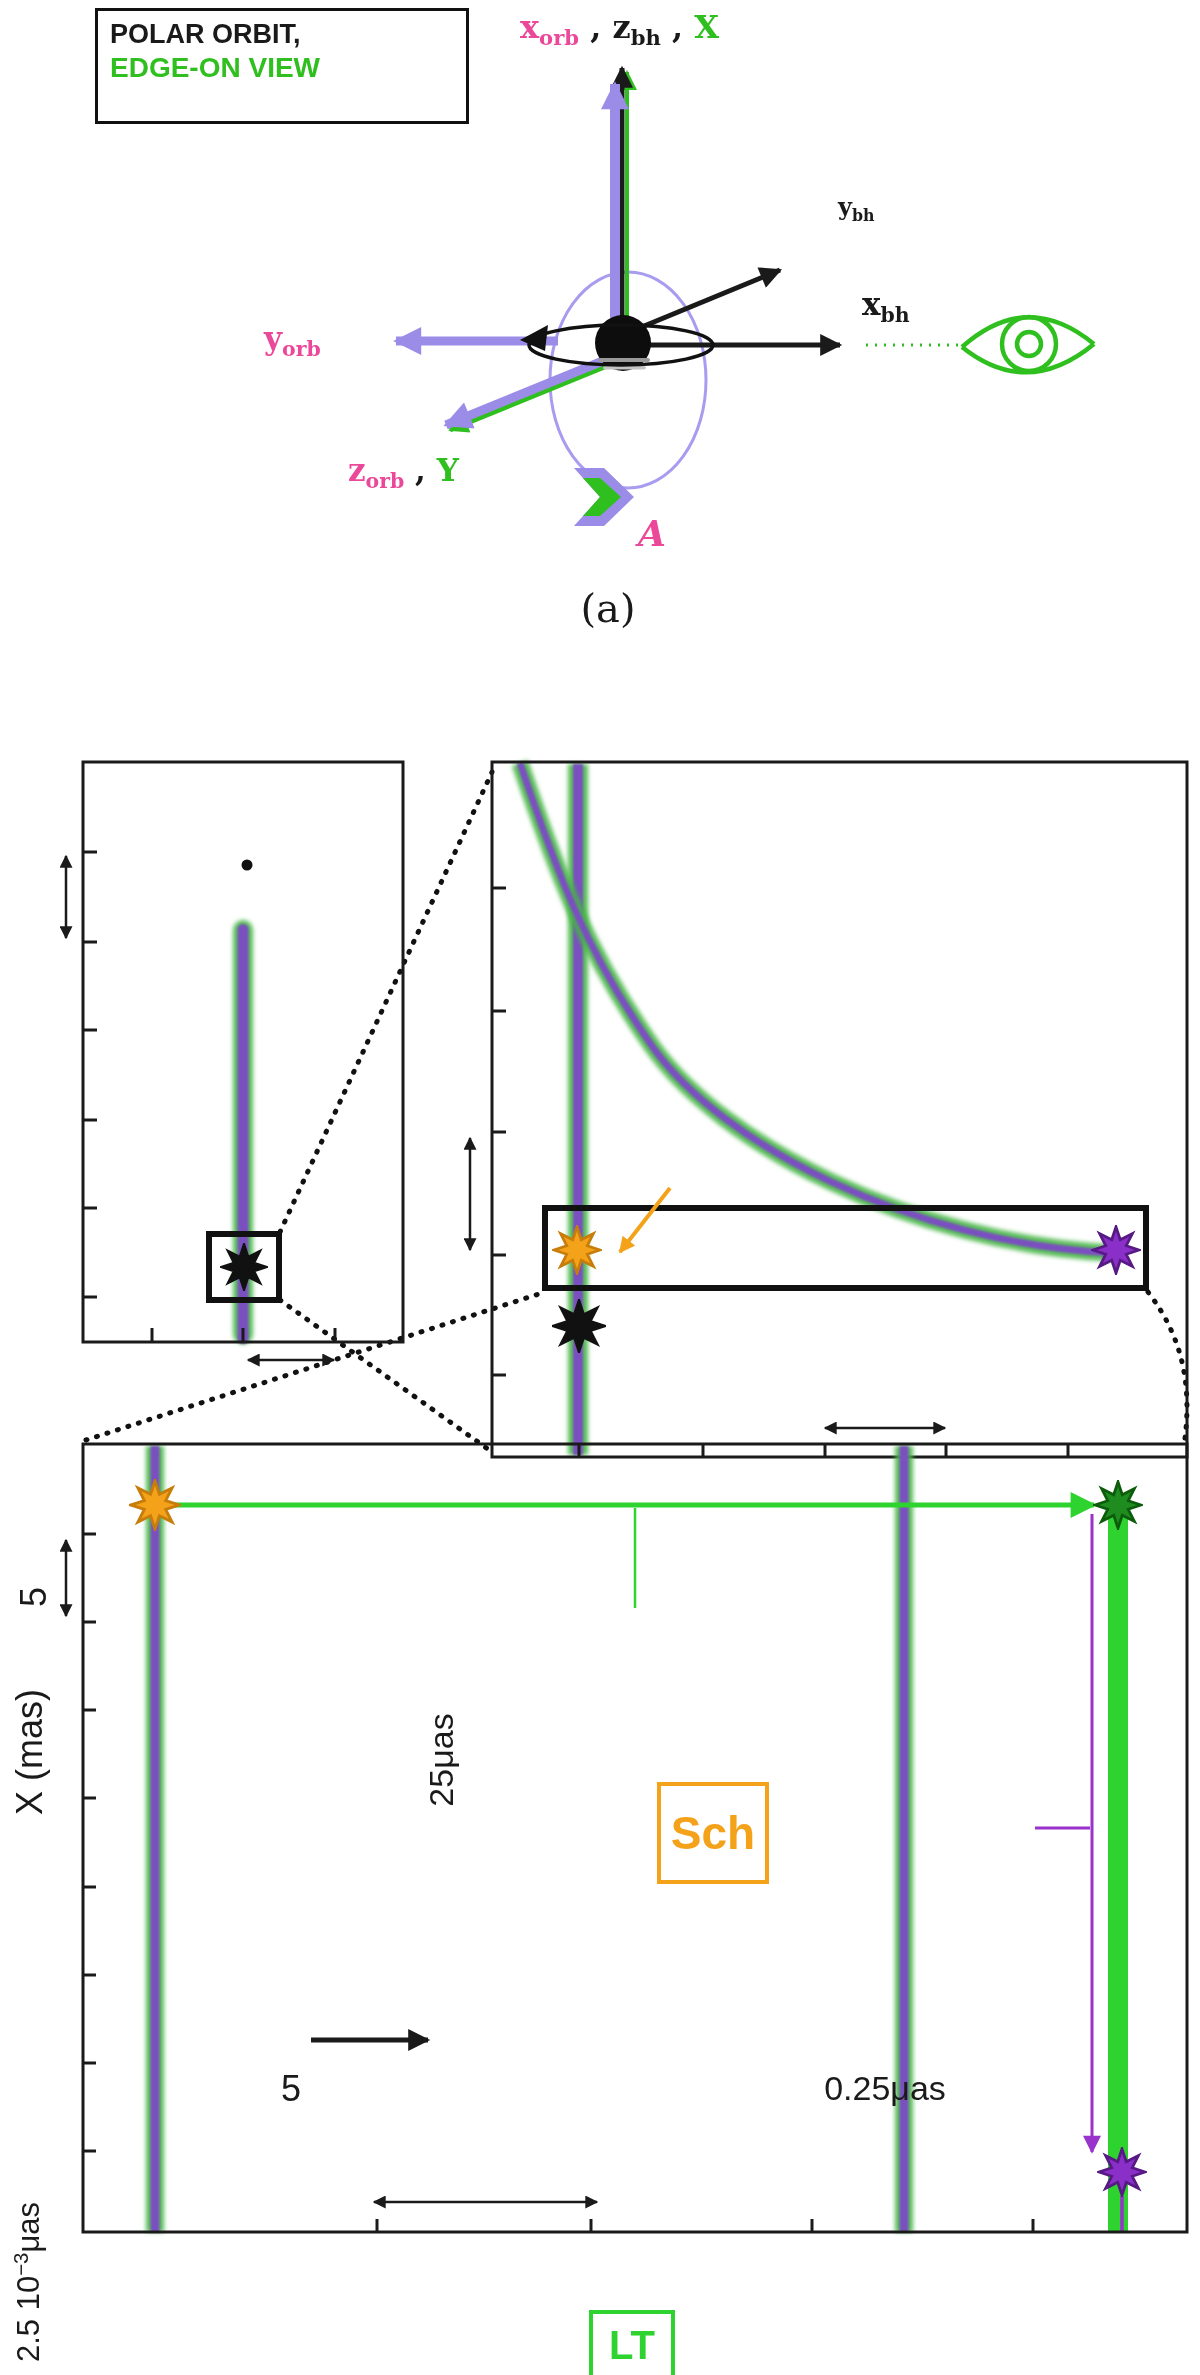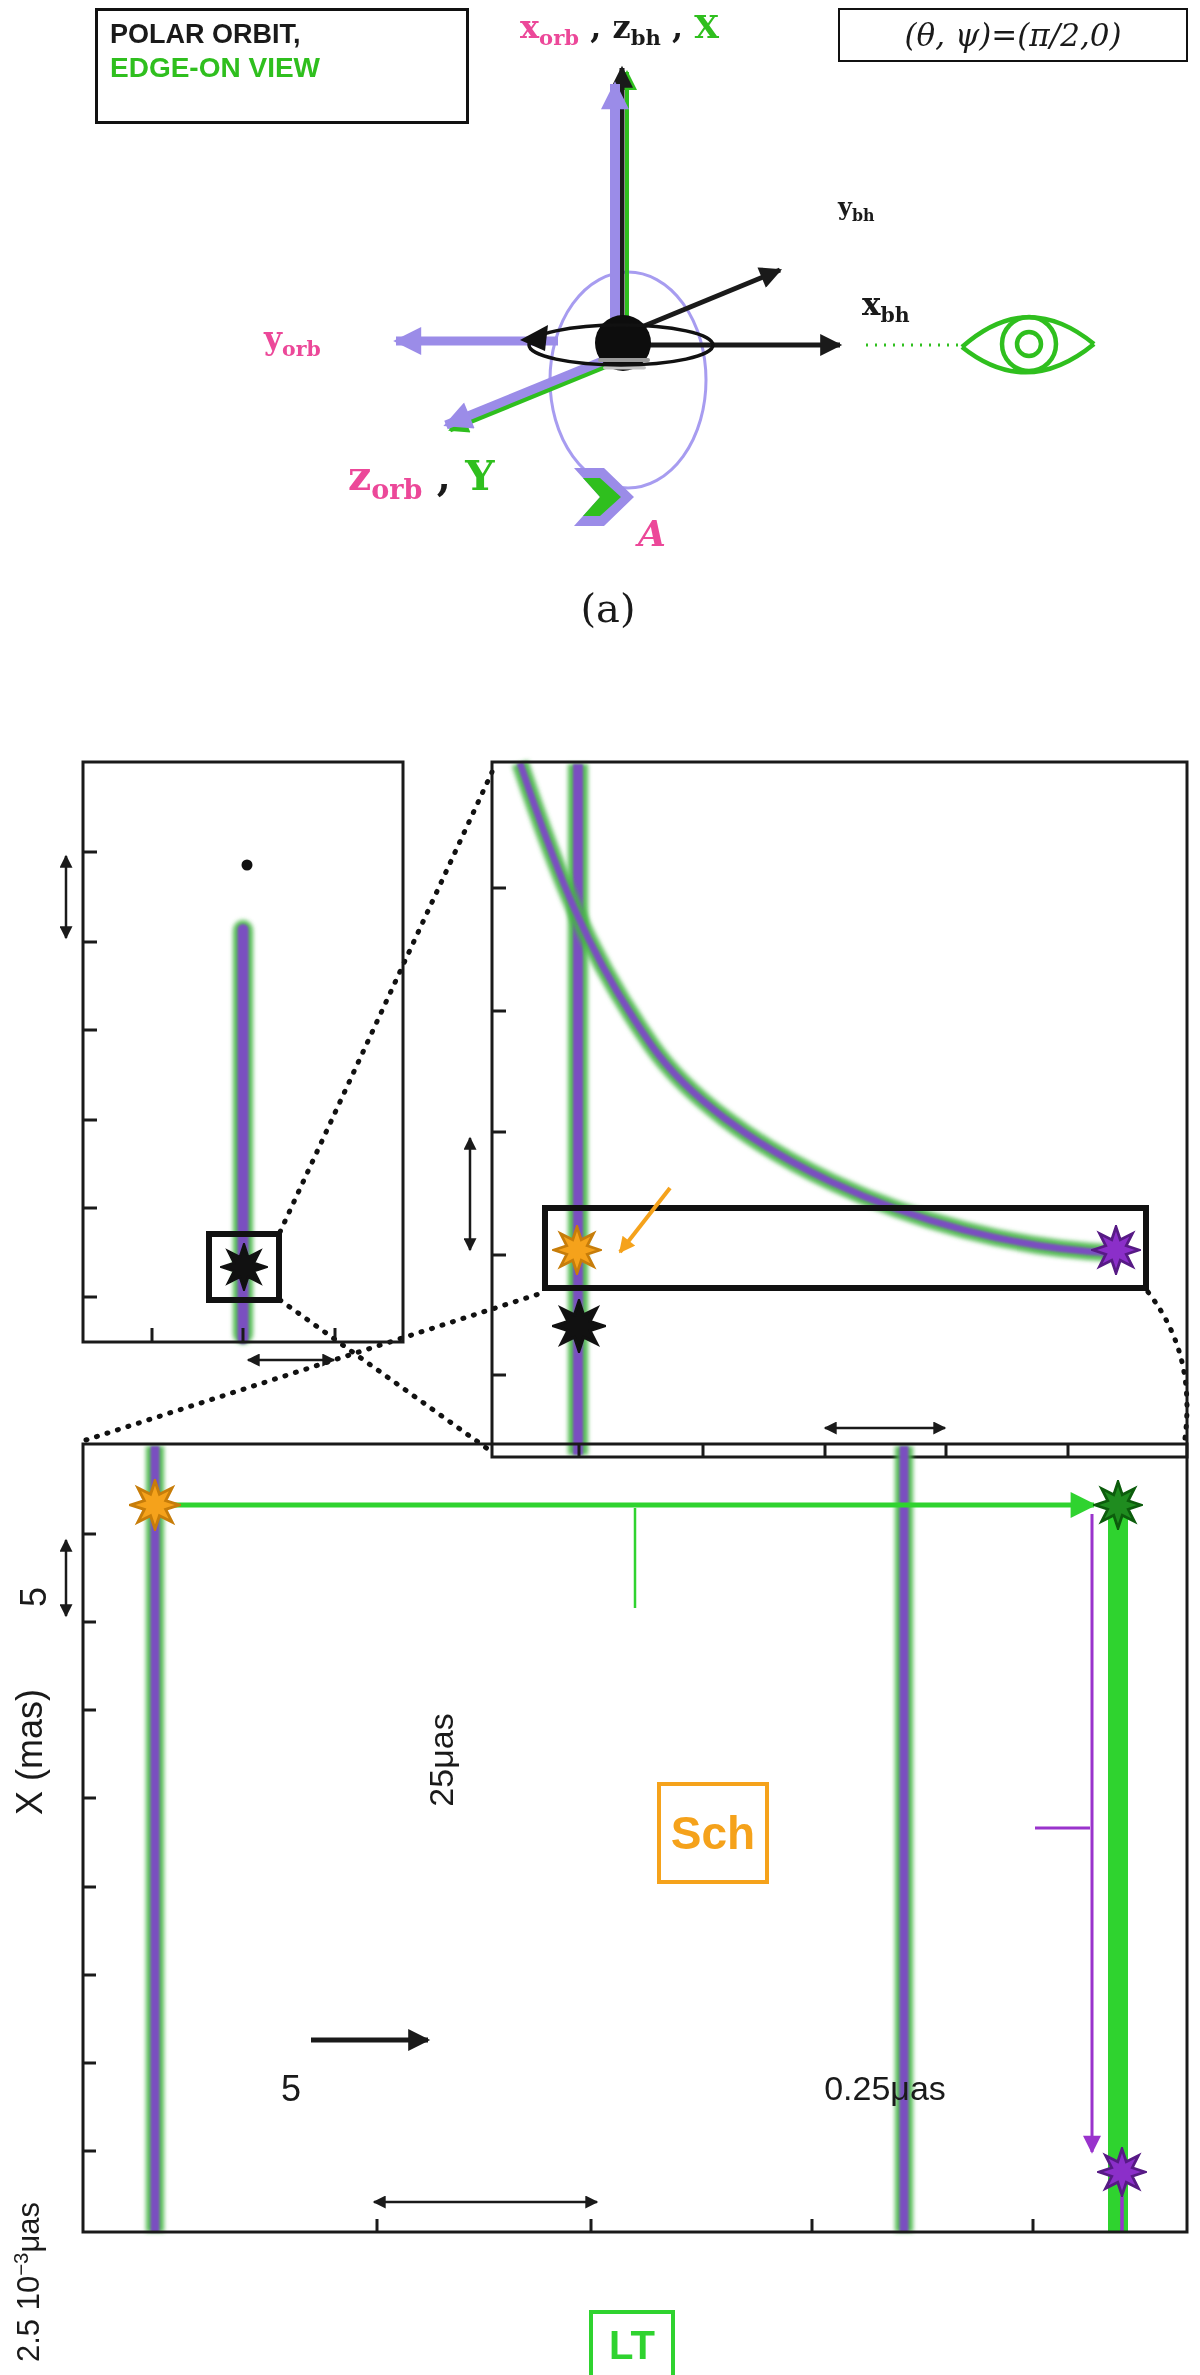--- a/index.html
+++ b/index.html
@@ -88,35 +88,34 @@
   </div>
 
   <div class="lbl serif b" style="left:520px;top:8px;font-size:32px;">
     <span class="purple"><span>x</span><sub>orb</sub></span>
     <span class="black">,</span>
     <span class="black"><span>z</span><sub>bh</sub></span>
     <span class="black">,</span>
     <span class="green">X</span>
   </div>
 
-  <div class="box flexc serif i black" style="left:838px;top:8px;width:350px;height:54px;border:2.5px solid #111;font-size:31px;">(θ, ψ)=(π/2,0)</div>
 
   <div class="lbl serif b black" style="left:798px;top:192px;font-size:24px;margin-left:40px;">
     <span>y</span><sub>bh</sub>
   </div>
 
   <div class="lbl serif b black" style="left:862px;top:286px;font-size:31px;">
     <span>x</span><sub>bh</sub>
   </div>
 
   <div class="lbl serif b purple" style="left:264px;top:320px;font-size:31px;">
     <span>y</span><sub>orb</sub>
   </div>
 
-  <div class="lbl serif b" style="left:348px;top:452px;font-size:41px;">
+  <div class="lbl serif b" style="left:348px;top:452px;font-size:31px;">
     <span class="purple"><span>z</span><sub>orb</sub></span>
     <span class="black">,</span>
     <span class="green">Y</span>
   </div>
 
   <div class="lbl serif b i purple" style="left:638px;top:512px;font-size:36px;">A</div>
 
   <div class="lbl serif black ctr" style="left:608px;top:608px;font-size:40px;">(a)</div>
 
   <svg width="1200" height="1560" viewBox="0 700 1200 1560" style="top:700px;">

